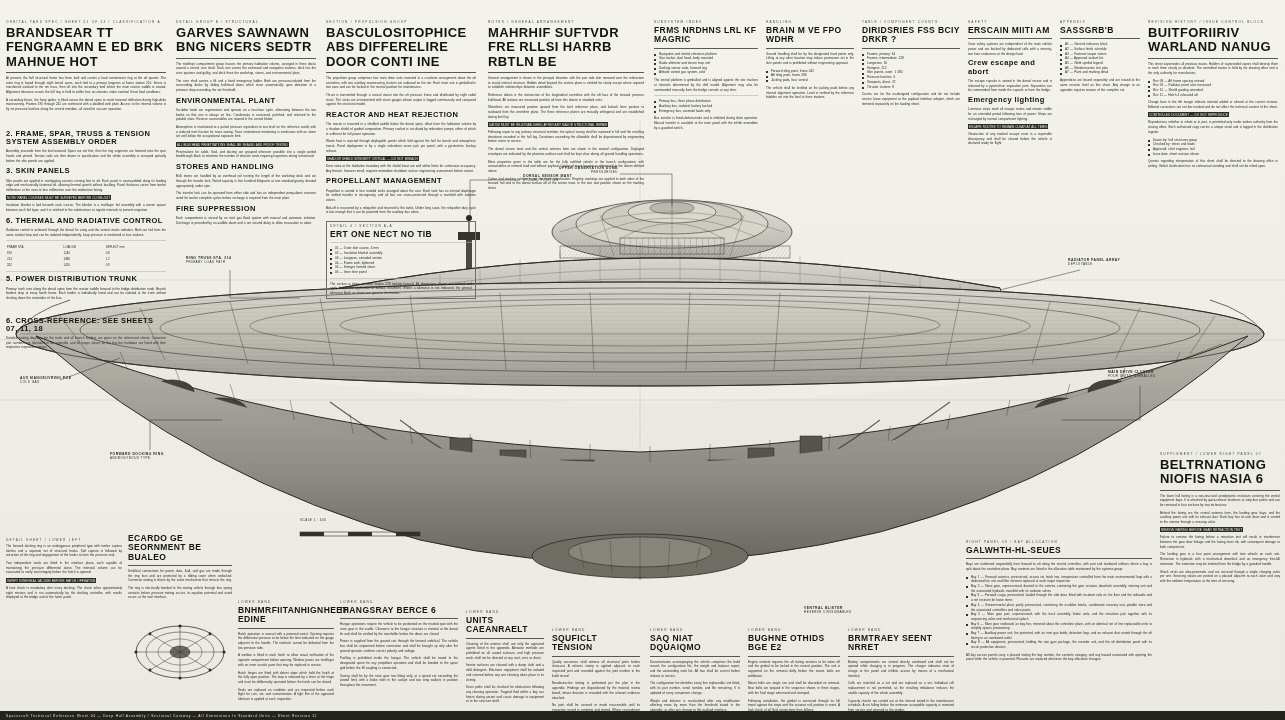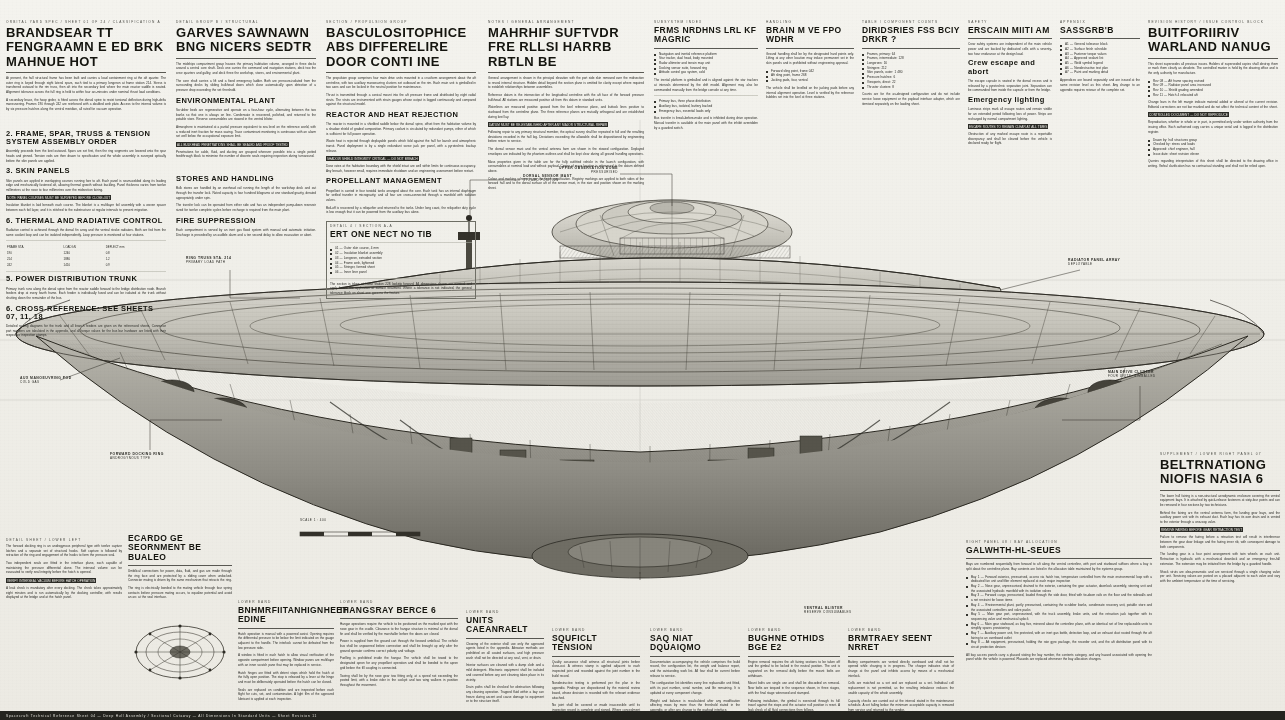--- a/index.html
+++ b/index.html
@@ -369,36 +369,36 @@
       <tr>
             <td>242</td>
             <td>1410</td>
             <td>0.9</td>
           </tr>
     </tbody>
       </table>
     <div class="rule thin"></div>
     <div class="hd h3" style="margin-top:3px">5. POWER DISTRIBUTION TRUNK</div>
     <div class="micro">Primary trunk runs along the dorsal spine from the reactor saddle forward to the bridge distribution node. Branch feeders drop at every fourth frame. Each feeder is individually fused and can be isolated at the trunk without shutting down the remainder of the bus.</div>
-    <div class="hd h3" style="margin-top:4px">6. CROSS-REFERENCE: SEE SHEETS 07, 11, 18</div>
+    <div class="hd h3" style="margin-top:16px">6. CROSS-REFERENCE: SEE SHEETS 07, 11, 18</div>
     <div class="micro">Detailed routing diagrams for the trunk and all branch feeders are given on the referenced sheets. Connector part numbers are tabulated in the appendix, and all torque values for the bus bar hardware are listed with their respective inspection stamps.</div>
   </div>
 
   <div class="col" style="left:176px;top:20px;width:140px;">
     <div class="tiny-caps">DETAIL GROUP B / STRUCTURAL</div>
     <div class="hd h1">GARVES SAWNAWN BNG NICERS SEDTR</div>
     <div class="rule dark"></div>
     <div class="micro">The midships compartment group houses the primary habitation volume, arranged in three decks around a central core shaft. Deck one carries the command and navigation stations, deck two the crew quarters and galley, and deck three the workshop, stores, and environmental plant.</div>
     <div class="micro" style="margin-top:3px">The core shaft carries a lift and a fixed emergency ladder. Both are pressure-isolated from the surrounding decks by sliding bulkhead doors which close automatically upon detection of a pressure drop exceeding the set threshold.</div>
     <div class="hd h3" style="margin-top:4px">ENVIRONMENTAL PLANT</div>
     <div class="micro">Scrubber beds are regenerative and operate on a four-hour cycle, alternating between the two banks so that one is always on line. Condensate is recovered, polished, and returned to the potable store. Reserve consumables are stowed in the ventral blister.</div>
     <div class="micro" style="margin-top:3px">Atmosphere is maintained at a partial pressure equivalent to sea level on the reference world, with a reduced inert fraction for mass saving. Trace contaminant monitoring is continuous with an alarm set well below the occupational exposure limit.</div>
     <div class="micro" style="margin-top:3px"><span class="hl">ALL BULKHEAD PENETRATIONS SHALL BE SEALED AND PROOF TESTED</span></div>
     <div class="micro" style="margin-top:3px">Penetrations for cable, fluid, and ducting are grouped wherever possible into a single potted feedthrough block to minimise the number of discrete seals requiring inspection during turnaround.</div>
-    <div class="hd h3" style="margin-top:16px">STORES AND HANDLING</div>
+    <div class="hd h3" style="margin-top:4px">STORES AND HANDLING</div>
     <div class="micro">Bulk stores are handled by an overhead rail running the length of the workshop deck and out through the transfer lock. Rated capacity is four hundred kilograms at one standard gravity, derated appropriately under spin.</div>
     <div class="micro" style="margin-top:3px">The transfer lock can be operated from either side and has an independent pump-down reservoir sized for twelve complete cycles before recharge is required from the main plant.</div>
     <div class="hd h3" style="margin-top:4px">FIRE SUPPRESSION</div>
     <div class="micro">Each compartment is served by an inert gas flood system with manual and automatic initiation. Discharge is preceded by an audible alarm and a ten second delay to allow evacuation or abort.</div>
   </div>
 
   <div class="col" style="left:326px;top:20px;width:150px;">
     <div class="tiny-caps">SECTION / PROPULSION GROUP</div>
     <div class="hd h1">BASCULOSITOPHICE ABS DIFFERELIRE DOOR CONTI INE</div>
     <div class="rule dark"></div>

